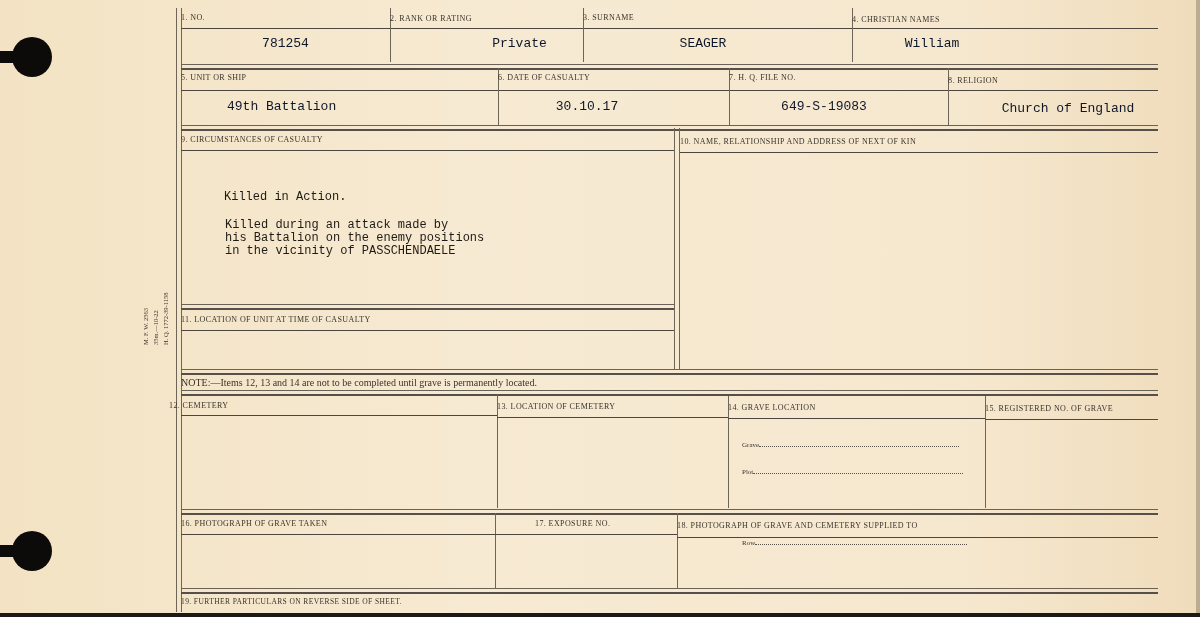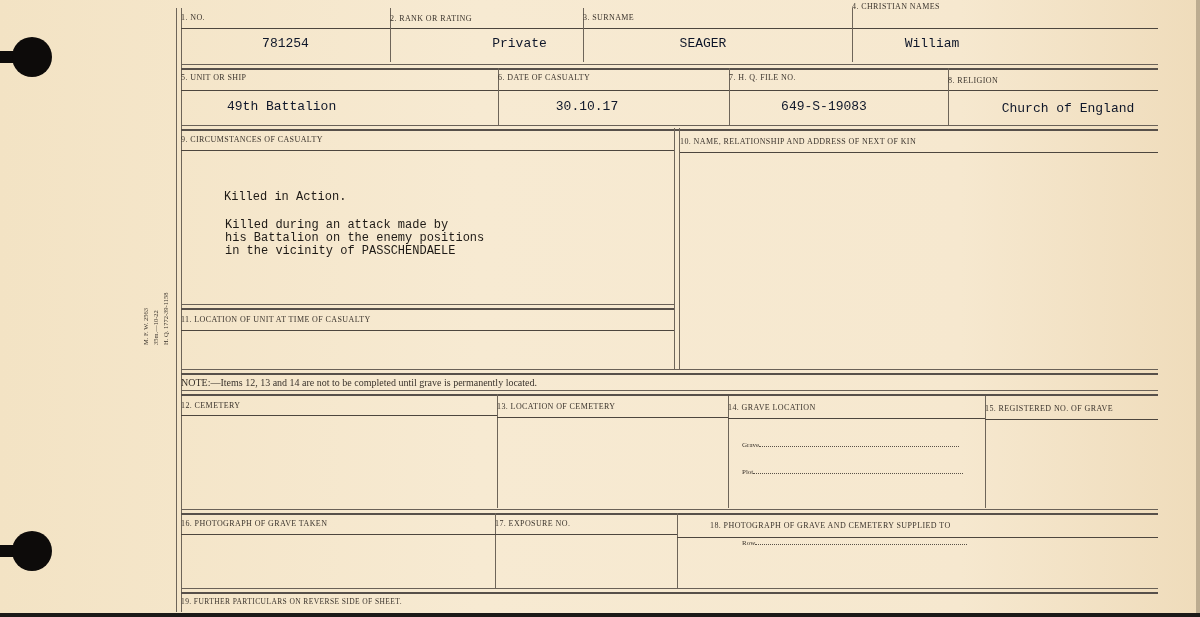--- a/index.html
+++ b/index.html
@@ -62,21 +62,21 @@
 <div class="vline dbl" style="left:176px; top:8px; height:604px;"></div>
 
 <div class="hline" style="left:181px; top:28px; width:977px;"></div>
 <div class="vline" style="left:390px; top:8px; height:54px;"></div>
 <div class="vline" style="left:583px; top:8px; height:54px;"></div>
 <div class="vline" style="left:852px; top:8px; height:54px;"></div>
 
 <div class="label" style="left:181px; top:13px; width:209px;">1. No.</div>
 <div class="label" style="left:390px; top:14px; width:193px;">2. Rank or Rating</div>
 <div class="label" style="left:583px; top:13px; width:269px;">3. Surname</div>
-<div class="label" style="left:852px; top:2px; width:306px;">4. Christian Names</div>
+<div class="label" style="left:852px; top:15px; width:306px;">4. Christian Names</div>
 
 <div class="value" style="left:181px; top:36px; width:209px;">781254</div>
 <div class="value" style="left:390px; top:36px; width:193px;padding-left:33px;">Private</div>
 <div class="value" style="left:583px; top:36px; width:240px;">SEAGER</div>
 <div class="value" style="left:852px; top:36px; width:160px;">William</div>
 
 <div class="hline thick" style="left:181px; top:64px; width:977px;"></div>
 
 <div class="hline" style="left:181px; top:90px; width:977px;"></div>
 <div class="vline" style="left:498px; top:68px; height:57px;"></div>
@@ -113,21 +113,21 @@
 
 <div class="hline thick" style="left:181px; top:369px; width:977px;"></div>
 
 <div class="note" style="left:181px; top:377px; width:977px;">NOTE:—Items 12, 13 and 14 are not to be completed until grave is permanently located.</div>
 <div class="hline thick" style="left:181px; top:390px; width:977px;"></div>
 
 <div class="vline" style="left:497px; top:394px; height:114px;"></div>
 <div class="vline" style="left:728px; top:396px; height:112px;"></div>
 <div class="vline" style="left:985px; top:396px; height:112px;"></div>
 
-<div class="label" style="left:181px; top:401px; width:316px;">12. Cemetery</div>
+<div class="label" style="left:169px; top:401px; width:316px;">12. Cemetery</div>
 <div class="label" style="left:497px; top:402px; width:231px;">13. Location of Cemetery</div>
 <div class="label" style="left:728px; top:403px; width:257px;">14. Grave Location</div>
 <div class="label" style="left:985px; top:404px; width:173px;">15. Registered No. of Grave</div>
 
 <div class="hline" style="left:181px; top:415px; width:316px;"></div>
 <div class="hline" style="left:497px; top:417px; width:231px;"></div>
 <div class="hline" style="left:728px; top:418px; width:257px;"></div>
 <div class="hline" style="left:985px; top:419px; width:173px;"></div>
 
 <div class="dotline" style="left:742px; top:439px;">
@@ -139,21 +139,21 @@
 <div class="dotline" style="left:742px; top:493px;margin-top:44px;">
   <span>Row</span><span class="dots" style="width:212px;"></span>
 </div>
 
 <div class="hline thick" style="left:181px; top:509px; width:977px;"></div>
 
 <div class="vline" style="left:495px; top:513px; height:76px;"></div>
 <div class="vline" style="left:677px; top:513px; height:76px;"></div>
 
 <div class="label" style="left:181px; top:519px; width:314px;">16. Photograph of Grave Taken</div>
-<div class="label" style="left:495px; top:519px; width:182px;">17. Exposure No.</div>
-<div class="label" style="left:677px; top:521px; width:481px;margin-left:33px;">18. Photograph of Grave and Cemetery Supplied To</div>
+<div class="label" style="left:495px; top:519px; width:182px;padding-left:40px;">17. Exposure No.</div>
+<div class="label" style="left:677px; top:521px; width:481px;">18. Photograph of Grave and Cemetery Supplied To</div>
 
 <div class="hline" style="left:181px; top:534px; width:496px;"></div>
 <div class="hline" style="left:677px; top:537px; width:481px;"></div>
 
 <div class="hline thick" style="left:181px; top:588px; width:977px;"></div>
 
 <div class="label" style="left:181px; top:597px; width:977px; font-size:7.5px;">19. Further Particulars on Reverse Side of Sheet.</div>
 
 </body></html>

